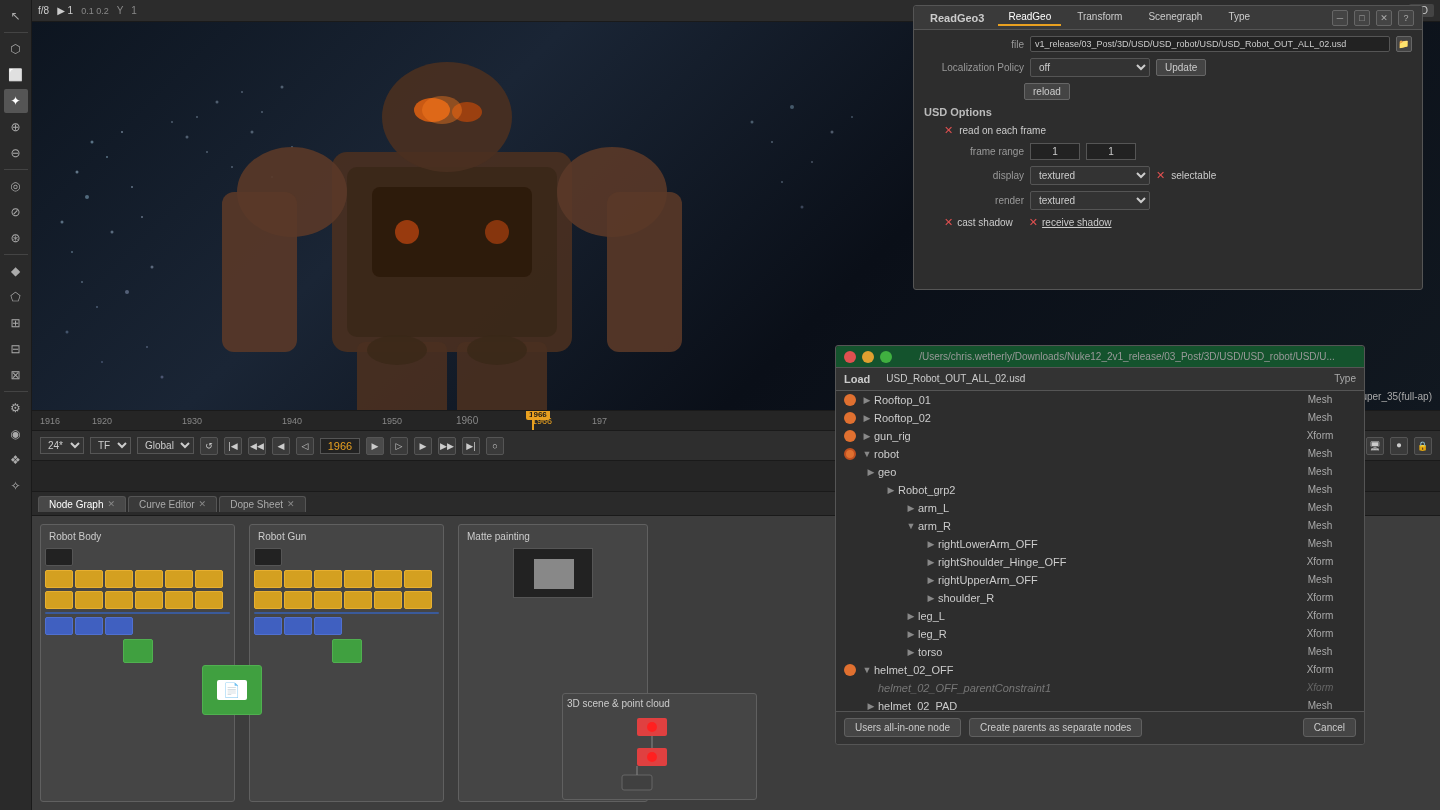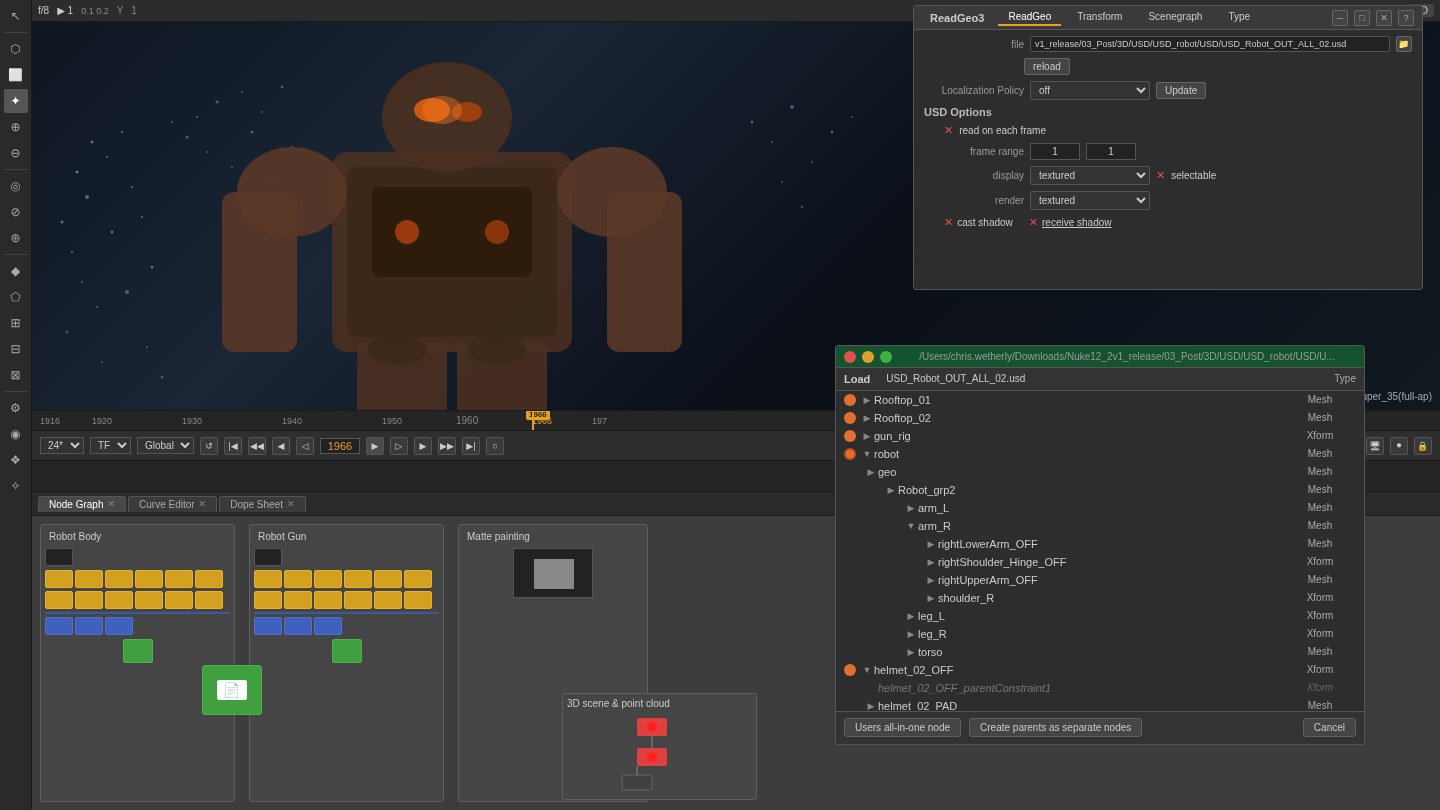--- a/index.html
+++ b/index.html
@@ -421,29 +421,29 @@
   </div>
   <div class="rg-content">
 
     <div class="rg-row">
       <span class="rg-label">file</span>
       <div class="rg-value" style="flex:1;font-size:9px;">v1_release/03_Post/3D/USD/USD_robot/USD/USD_Robot_OUT_ALL_02.usd</div>
       <div class="rg-file-btn">📁</div>
     </div>
 
     <div class="rg-row">
-      <button class="rg-reload-btn">reload</button>
-    </div>
-
-    <div class="rg-row">
       <span class="rg-label">Localization Policy</span>
       <select class="rg-dropdown">
         <option>off</option>
       </select>
       <button class="rg-update-btn">Update</button>
+    </div>
+
+    <div class="rg-row">
+      <button class="rg-reload-btn">reload</button>
     </div>
 
     <div style="margin-bottom:6px;">
       <span style="font-size:11px;color:#bbb;font-weight:bold;">USD Options</span>
     </div>
 
     <div class="rg-row" style="margin-left:20px;">
       <span class="rg-x">✕</span>
       <span style="font-size:10px;color:#ccc;">read on each frame</span>
     </div>

